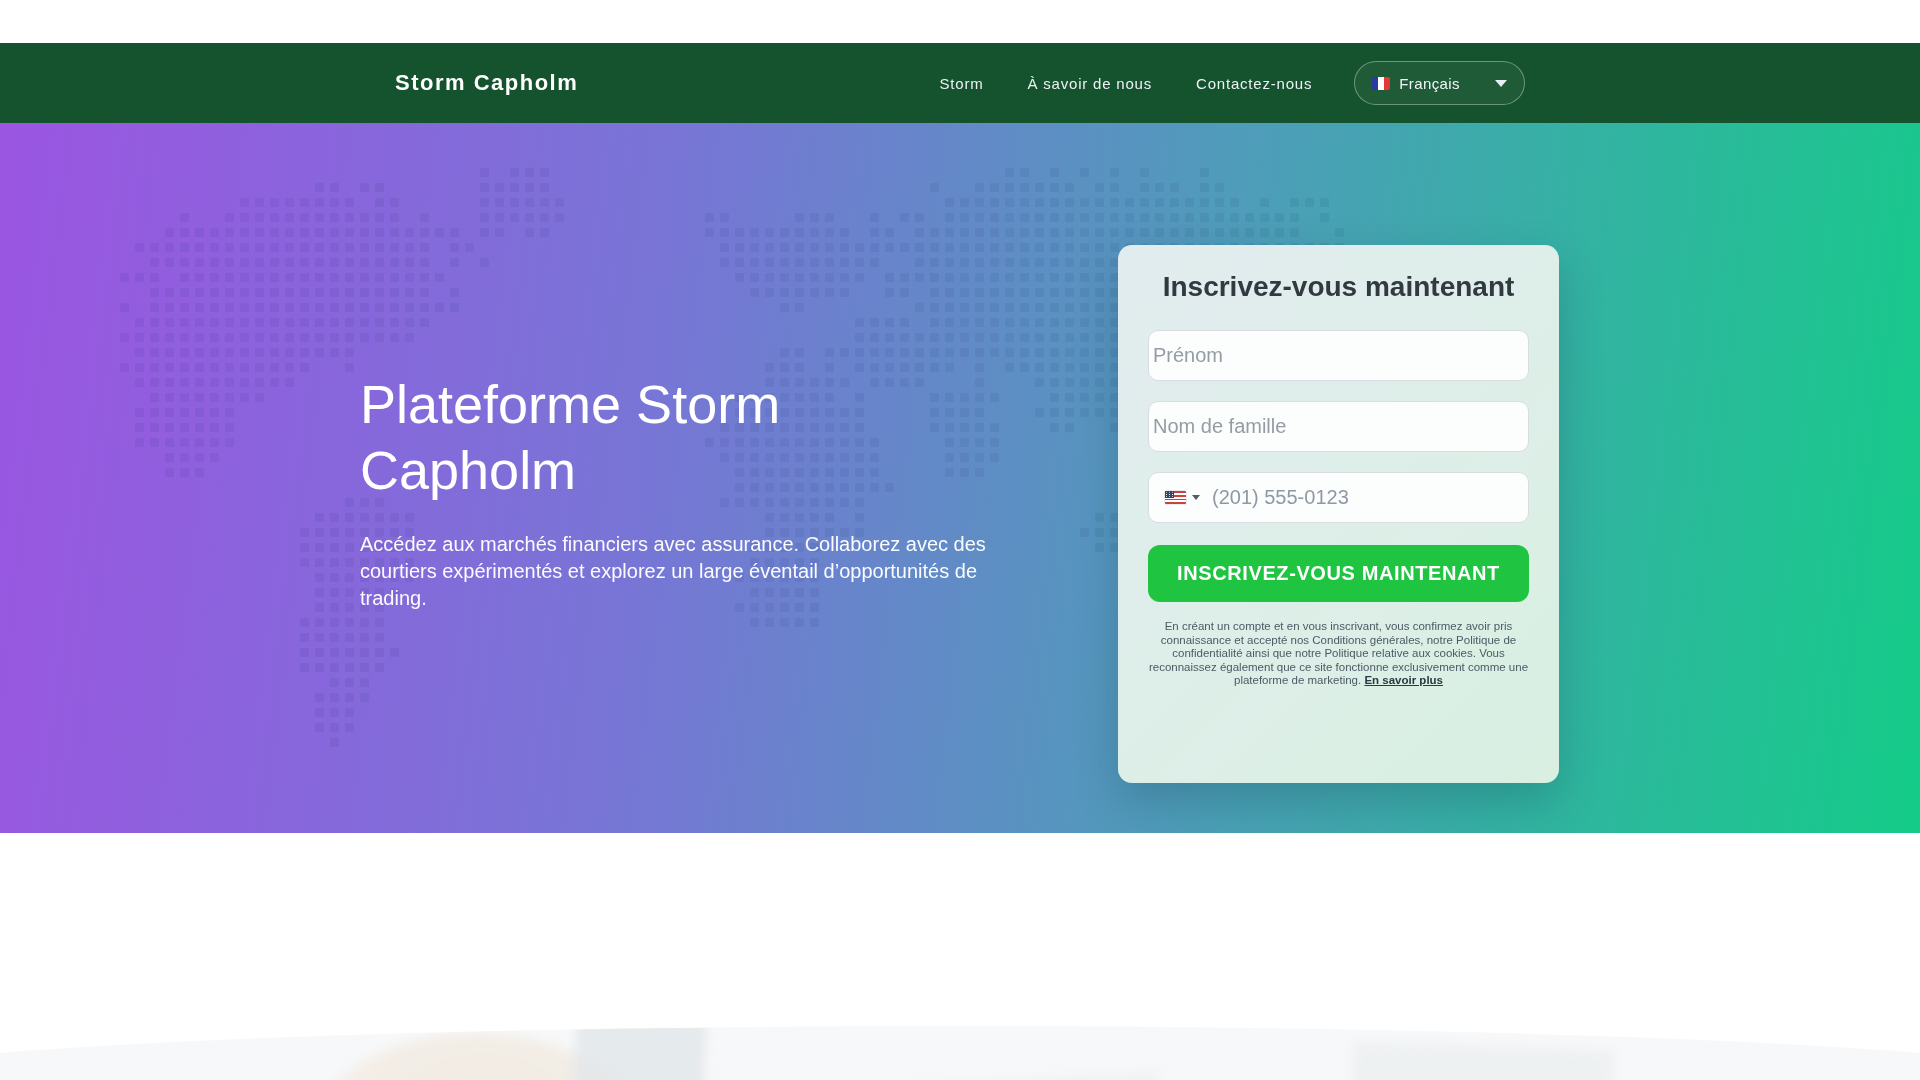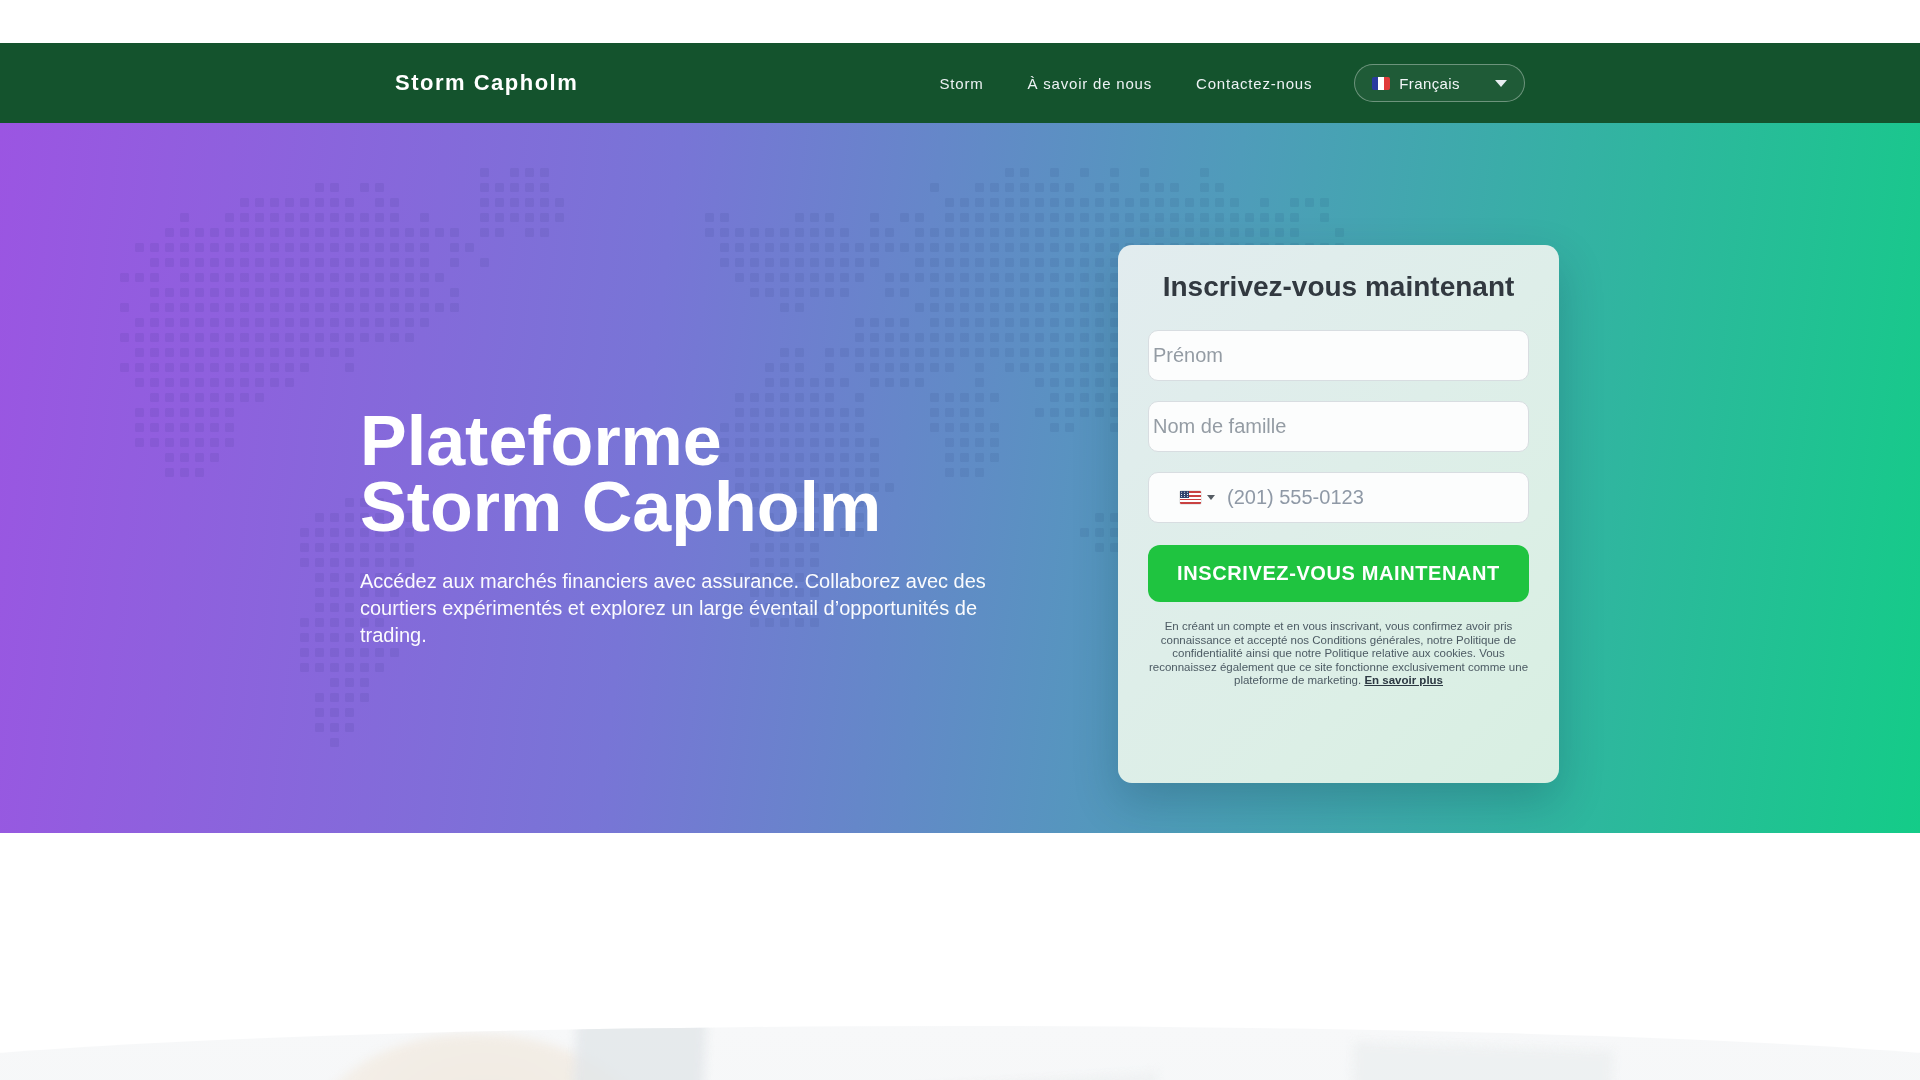--- a/index.html
+++ b/index.html
@@ -7,52 +7,52 @@
     font-family: "Liberation Sans", sans-serif; }
 
   
   .header { position: relative; height: 80px; background: #14532d; z-index: 5; margin-top: 43px; }
   .header-inner { width: 1130px; margin: 0 auto; height: 100%;
     display: flex; align-items: center; }
   .brand { color: #ffffff; font-size: 22px; font-weight: 700; letter-spacing: 1.5px; }
   .nav { margin-left: auto; display: flex; align-items: center; gap: 44px; }
   .nav a { color: #edf2f4; text-decoration: none; font-size: 15px; letter-spacing: 0.8px; }
   .lang-pill { margin-left: 42px; display: flex; align-items: center; gap: 9px;
-    height: 38px; padding: 0 17px; border-radius: 22px; cursor: pointer;
+    height: 44px; padding: 0 17px; border-radius: 22px; cursor: pointer;
     background: rgba(255,255,255,0.05); border: 1px solid rgba(255,255,255,0.35); }
   .flag-fr { width: 18px; height: 13px; border-radius: 2px; overflow: hidden; display: inline-block;
     background: linear-gradient(to right, #2a3b9f 0 33.3%, #ffffff 33.3% 66.6%, #e03a3a 66.6% 100%); }
   .lang-label { color: #f2f6f8; font-size: 15px; letter-spacing: 0.4px; }
   .caret-down { width: 0; height: 0; border-left: 6px solid transparent;
     border-right: 6px solid transparent; border-top: 7px solid #e8eef1; margin-left: 26px; }
 
   
   .hero { position: relative; height: 710px; overflow: hidden;
     background: linear-gradient(97deg, #9b55e2 0%, #7875d6 34%, #4f9cba 62%, #14cc88 100%); }
   .dot-map { position: absolute; inset: 0; pointer-events: none; }
   .hero-copy { position: absolute; left: 360px; top: 248px; width: 660px; }
-  .hero-title { color: #ffffff; font-size: 70px; font-weight: 700; line-height: 66px;
-    max-width: 580px; margin-top: 37px; }
+  .hero-title { color: #ffffff; font-size: 54px; font-weight: 400; line-height: 66px;
+    max-width: 580px; }
   .hero-subtitle { margin-top: 28px; color: rgba(255,255,255,0.97); font-size: 20px;
     line-height: 27px; max-width: 640px; }
 
   
   .card { position: absolute; left: 1118px; top: 122px; width: 441px; height: 538px;
     border-radius: 14px; padding: 26px 30px 0 30px;
     background: linear-gradient(135deg, #e2ecef 0%, #dcefe6 70%, #d8efe2 100%);
     box-shadow: 0 18px 45px rgba(10, 40, 60, 0.22); }
   .card-title { text-align: center; color: #323940; font-size: 28px; font-weight: 700;
     margin-bottom: 27px; }
   .field { width: 381px; height: 51px; border: 1px solid #d8dde1; border-radius: 10px;
     background: #fcfdfd; margin-bottom: 20px; padding: 0 4px; font-size: 20px;
     color: #42484e; font-family: "Liberation Sans", sans-serif; outline: none; display: block; }
   .field::placeholder { color: #949ca4; }
   .phone-field { width: 381px; height: 51px; border: 1px solid #d8dde1; border-radius: 10px;
     background: #fcfdfd; margin-bottom: 21px; display: flex; align-items: center;
-    padding: 0 27px; }
+    padding: 0 12px; }
   .flag-us-btn { display: flex; align-items: center; gap: 6px; cursor: pointer; padding: 4px; }
   .flag-us { width: 21px; height: 13px; position: relative; display: inline-block;
     background: repeating-linear-gradient(to bottom, #c94141 0 1.9px, #ffffff 1.9px 3.8px);
     border-radius: 1px; box-shadow: 0 0 0 0.5px rgba(0,0,0,0.15); }
   .flag-us::after { content: ""; position: absolute; left: 0; top: 0; width: 9px; height: 7px;
     background: #32436e;
     background-image: radial-gradient(#ffffff 14%, transparent 16%);
     background-size: 3px 2.3px; }
   .caret-down-sm { width: 0; height: 0; border-left: 4px solid transparent;
     border-right: 4px solid transparent; border-top: 5px solid #555c63; }

